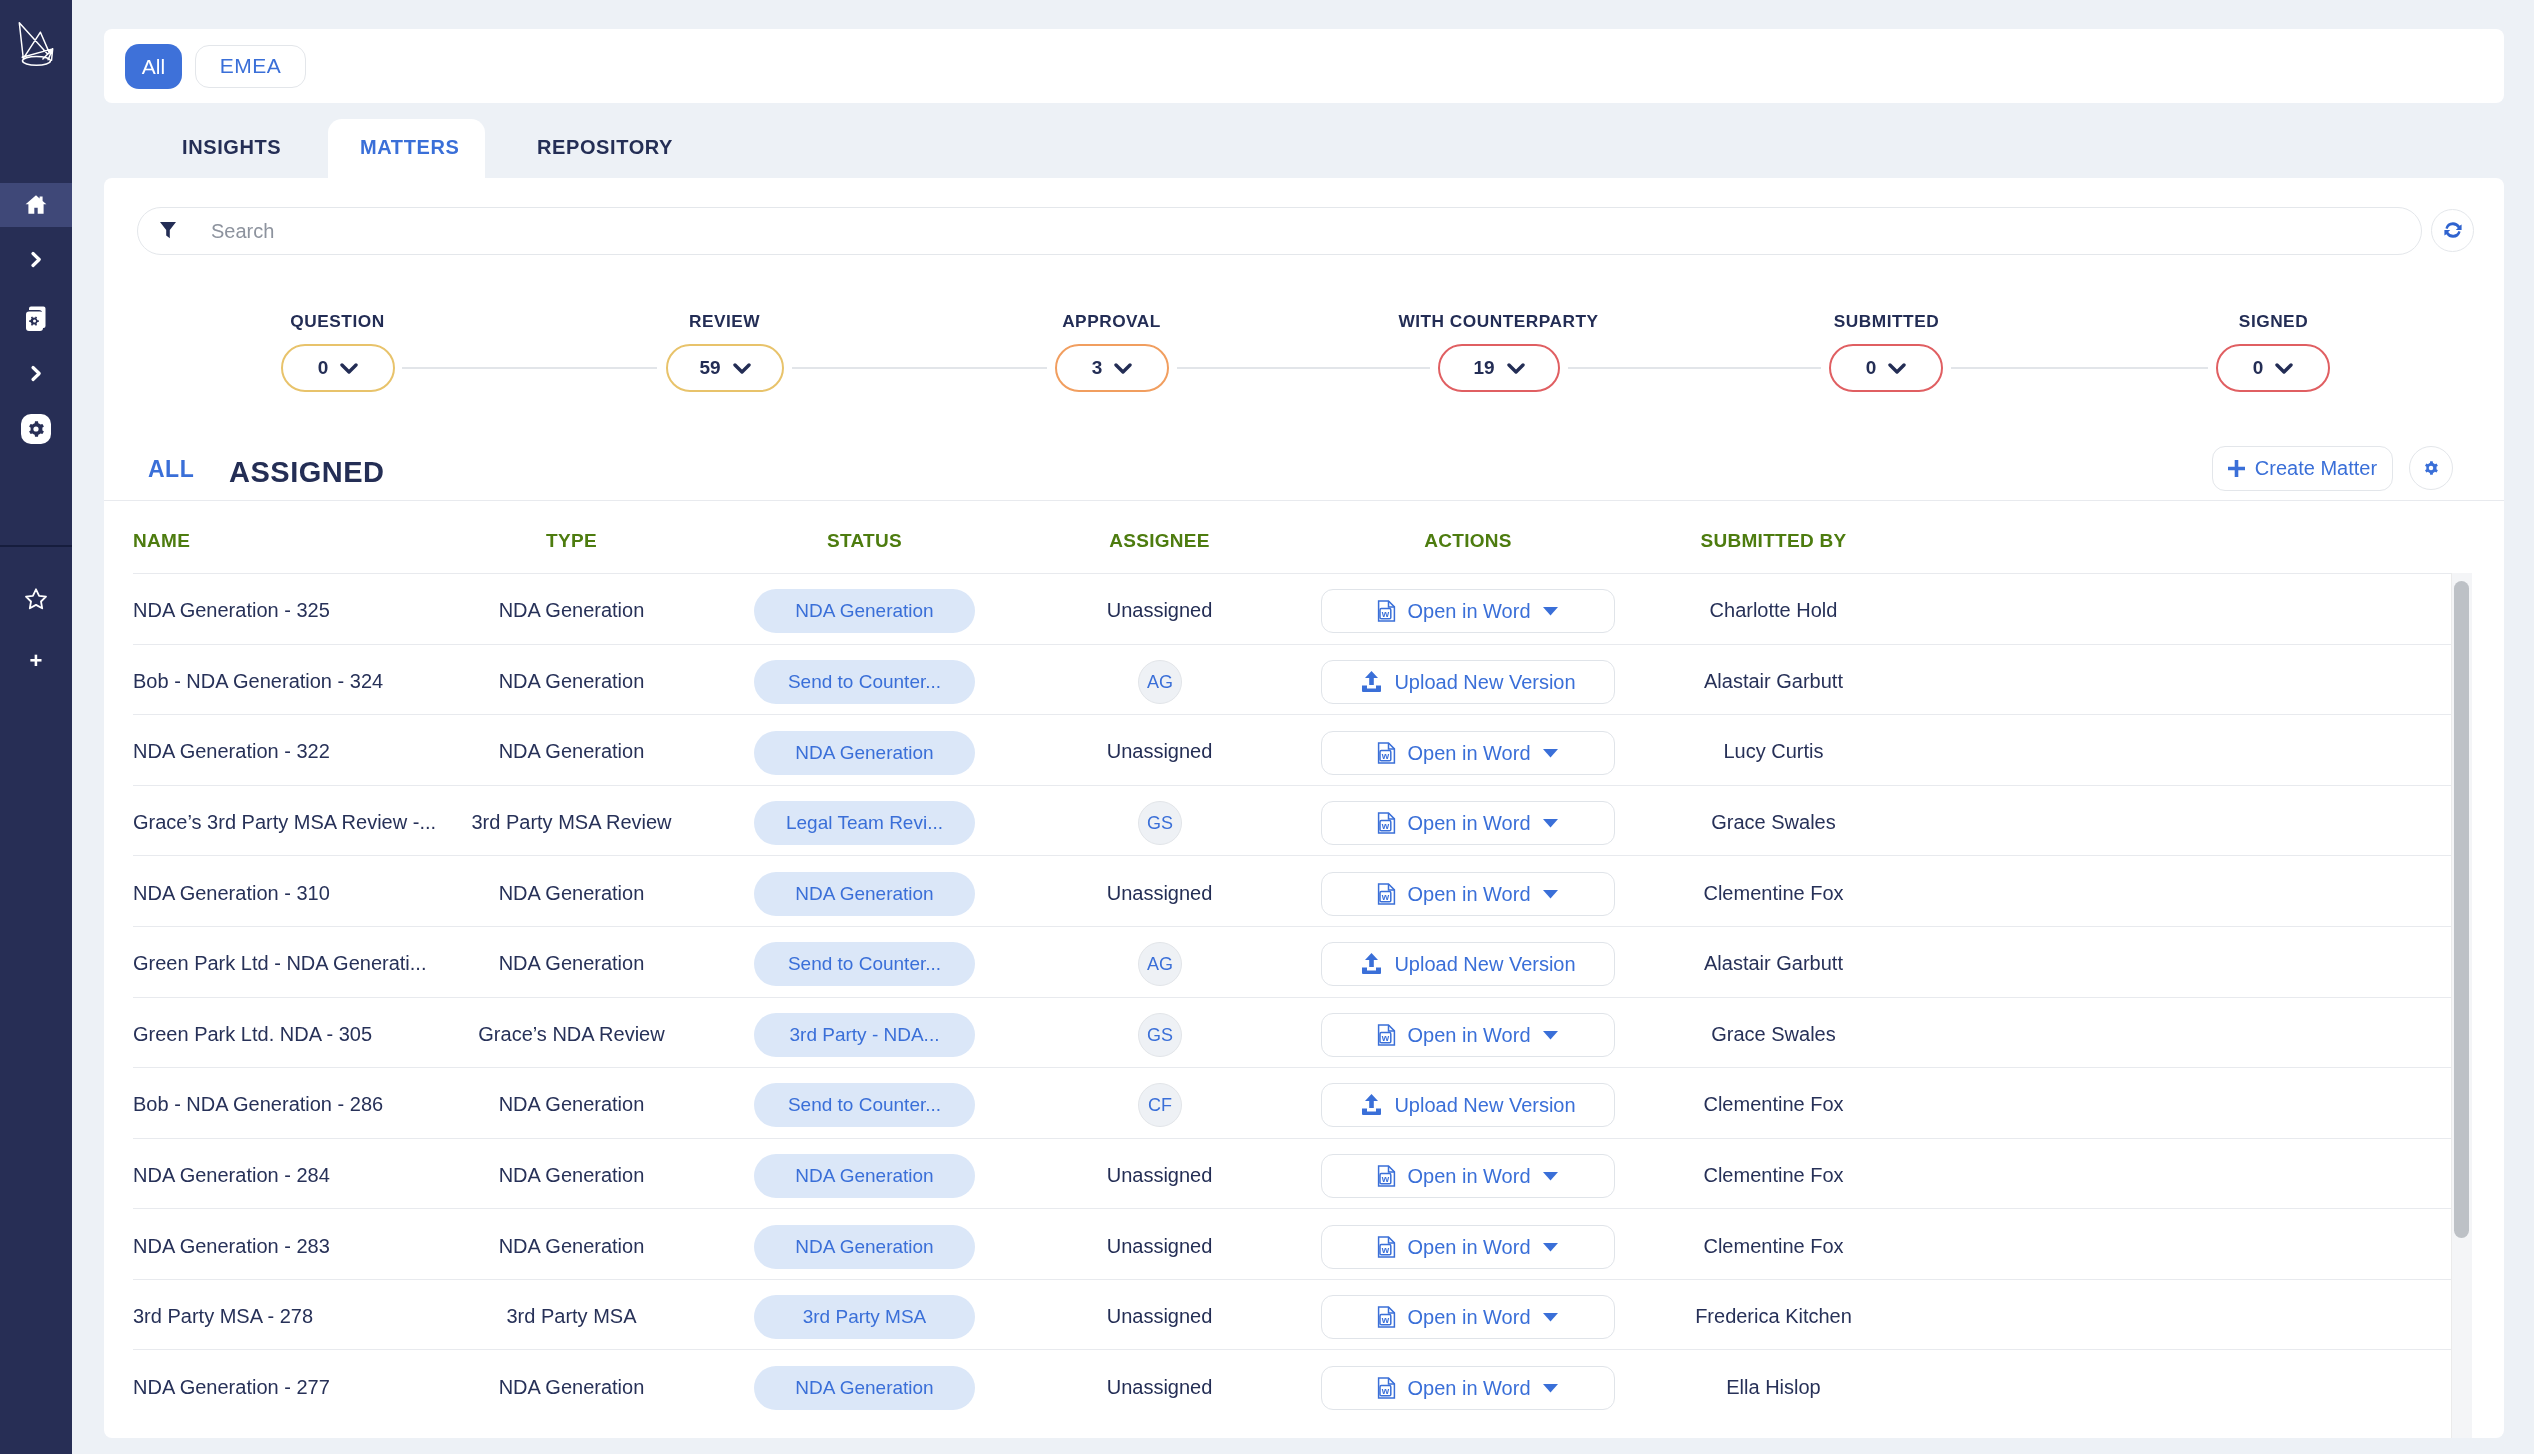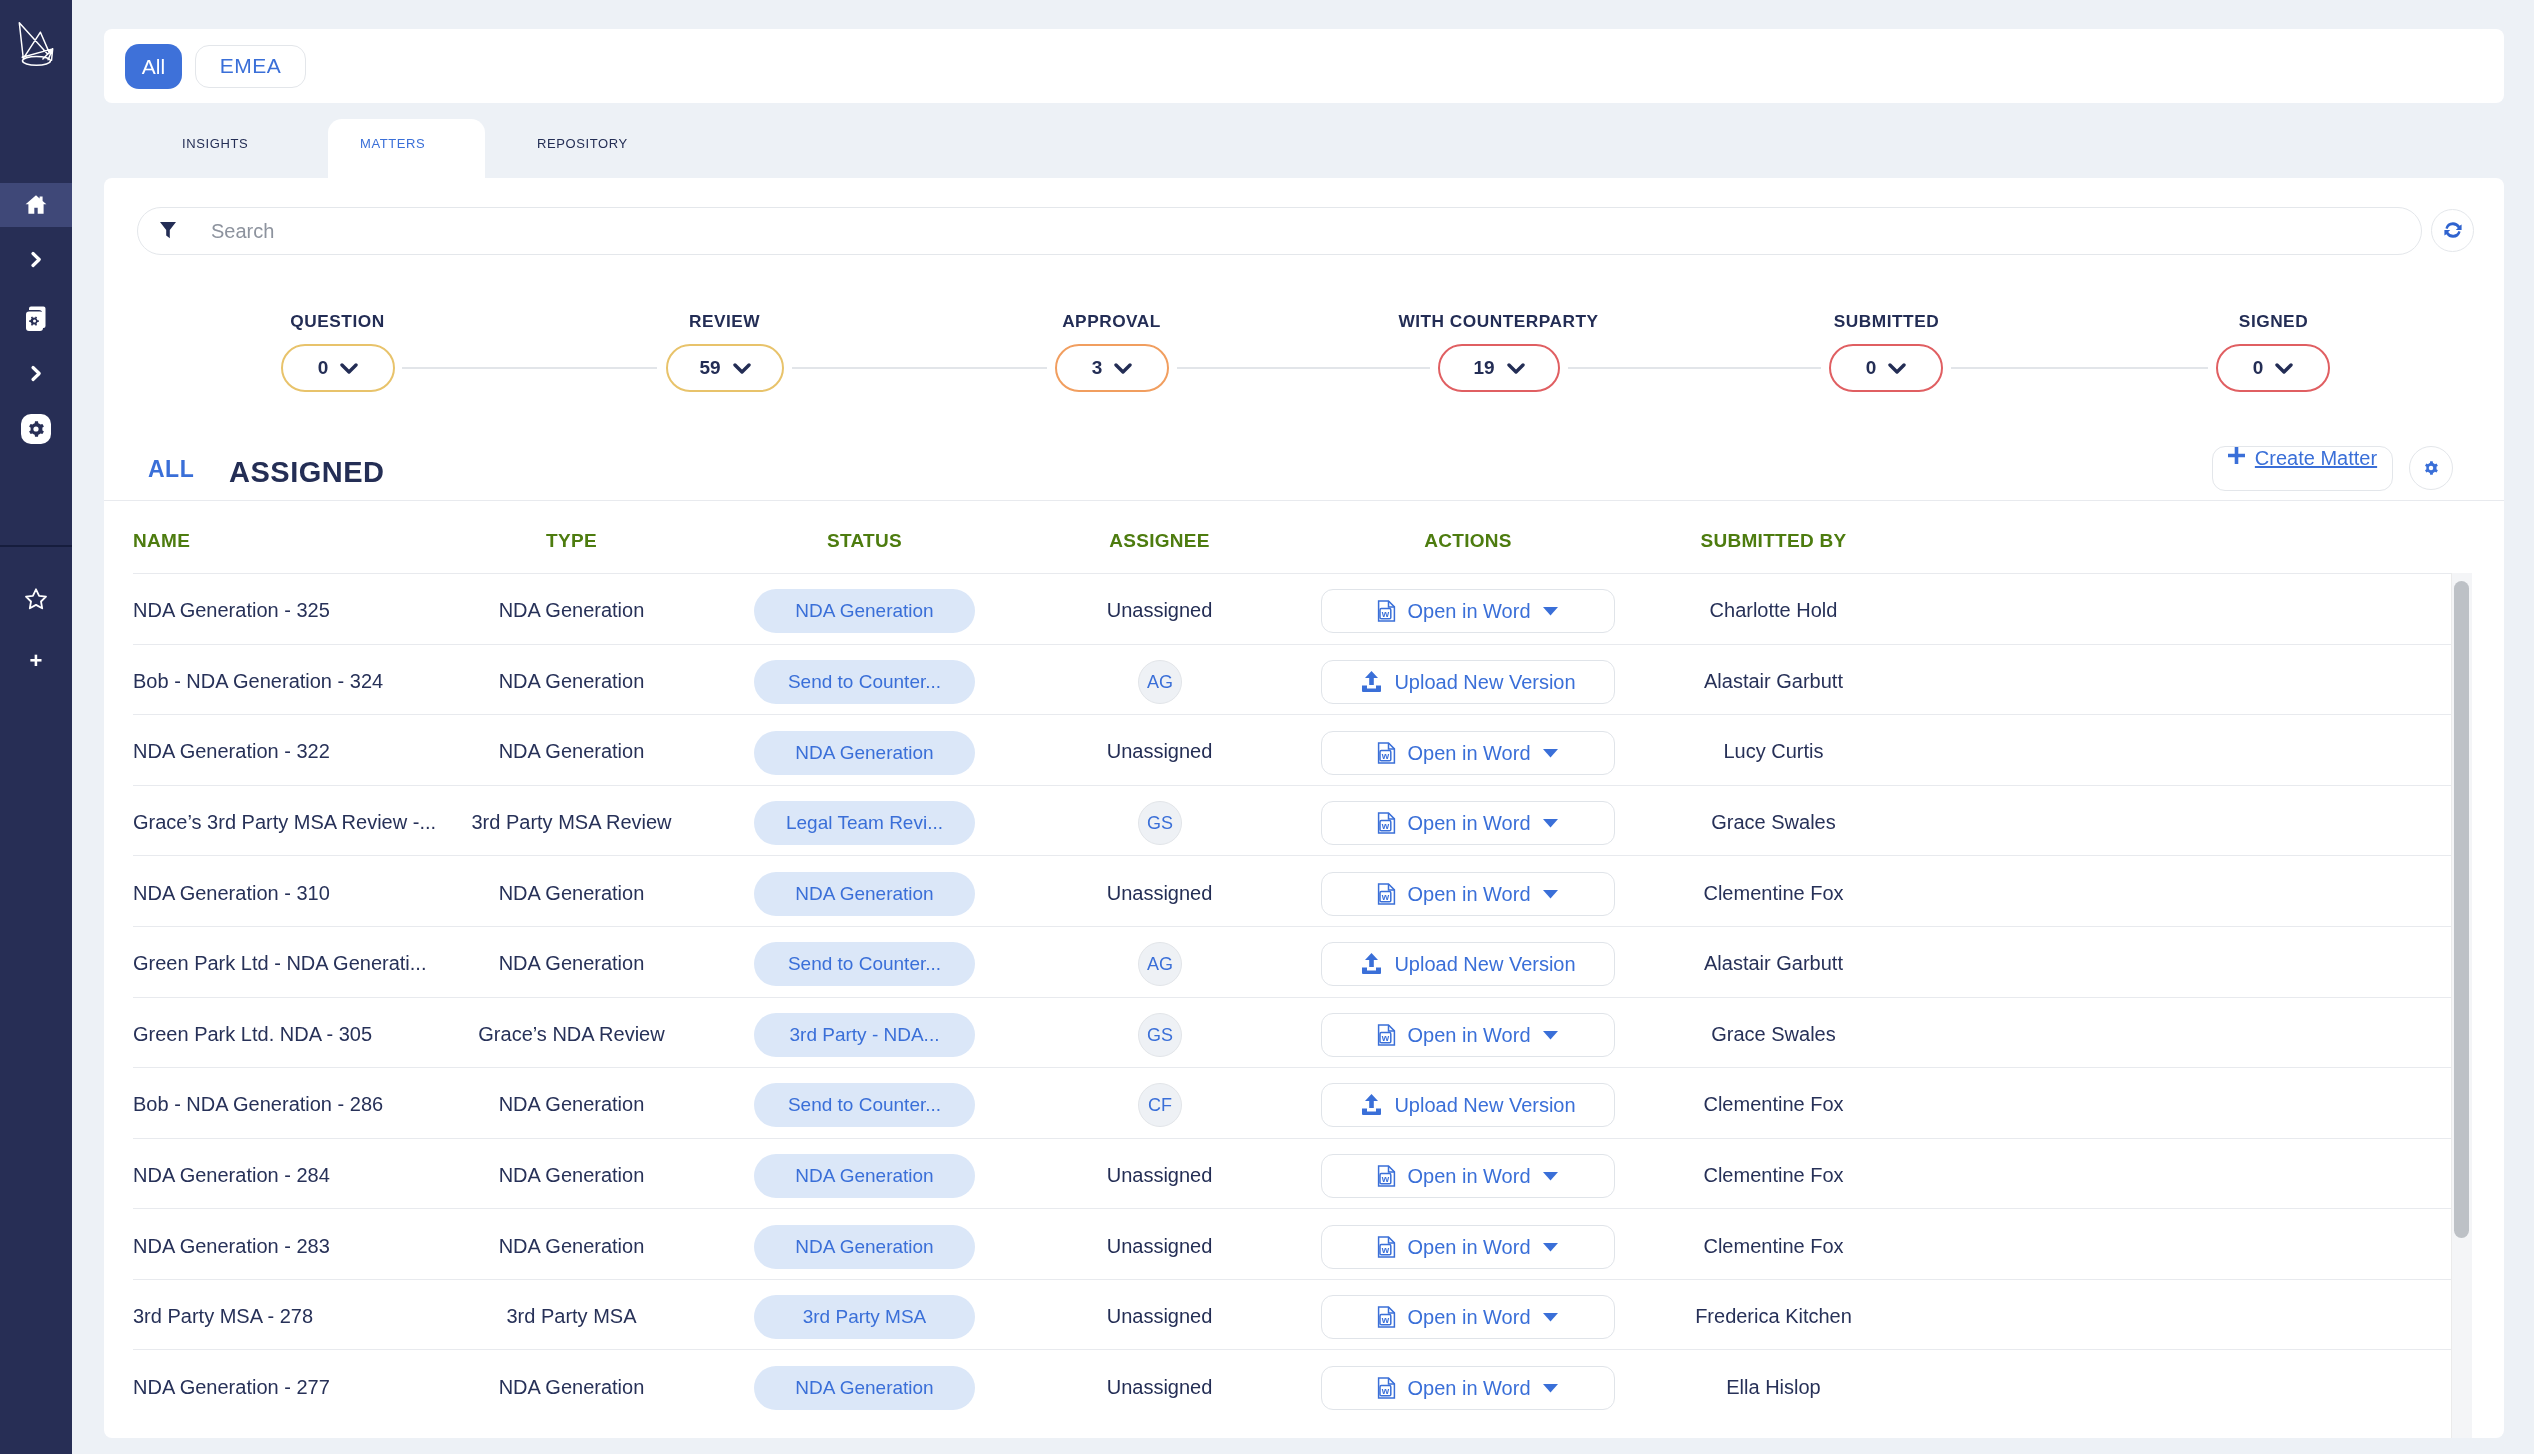--- a/index.html
+++ b/index.html
@@ -13,40 +13,40 @@
   #sb-active { position:absolute; left:0; top:183px; width:72px; height:44px; background:#3f4878; }
   .sb-ic { position:absolute; left:0; width:72px; text-align:center; }
   #sb-divider { position:absolute; left:0; top:545px; width:72px; height:2px; background:#161d3d; }
 
   
   #topcard { left:104px; top:29px; width:2400px; height:74px; }
   #btn-all { position:absolute; left:21px; top:15px; width:57px; height:45px; background:#3e71d9; border-radius:14px; color:#fff; font-size:21px; text-align:center; line-height:45px; }
   #btn-emea { position:absolute; left:91px; top:16px; width:111px; height:43px; background:#fff; border:1.5px solid #e3e6ea; border-radius:14px; color:#3a6fd8; font-size:21px; text-align:center; line-height:40px; letter-spacing:0.5px; }
 
   
-  .tabtxt { position:absolute; top:136px; font-size:13px; font-weight:normal; letter-spacing:0.6px; }
+  .tabtxt { position:absolute; top:136px; font-size:20px; font-weight:bold; letter-spacing:0.6px; }
   #tab-matters-box { position:absolute; left:328px; top:119px; width:157px; height:61px; background:#fff; border-radius:14px 14px 0 0; }
 
   
   #maincard { left:104px; top:178px; width:2400px; height:1260px; }
 
   
   #search { position:absolute; left:33px; top:29px; width:2285px; height:48px; border:1.5px solid #e4e7eb; border-radius:24px; }
   #search .ph { position:absolute; left:59px; top:12px; font-size:20px; color:#8d939e;margin-left:14px; }
   #refresh { position:absolute; left:2327px; top:31px; width:43px; height:43px; border:1.5px solid #e4e7eb; border-radius:50%; text-align:center; }
 
   
   .stage-label { position:absolute; top:133px; font-size:17.3px; font-weight:bold; color:#232d55; letter-spacing:0.5px; text-align:center; width:297px; }
   .stage-pill { position:absolute; top:166px; height:48px; border:2px solid; border-radius:24px; background:#fff; display:flex; align-items:center; justify-content:center; gap:12px; font-size:19px; font-weight:bold; color:#232d55; }
   .stage-line { position:absolute; top:189px; height:2px; background:#e2e5e9; }
 
   
   #all-tab { position:absolute; left:44px; top:278px; font-size:23px; font-weight:bold; color:#3a6fd8; letter-spacing:0.5px; }
   #assigned-tab { position:absolute; left:125px; top:278px; font-size:29px; font-weight:bold; color:#242e55; letter-spacing:0.5px; }
-  #create-btn { position:absolute; left:2108px; top:268px; width:181px; height:45px; border:1.5px solid #e3e6ea; border-radius:13px; color:#3a6fd8; font-size:20px; display:flex; align-items:flex-start; justify-content:center; gap:10px;text-decoration:underline; }
+  #create-btn { position:absolute; left:2108px; top:268px; width:181px; height:45px; border:1.5px solid #e3e6ea; border-radius:13px; color:#3a6fd8; font-size:20px; display:flex; align-items:center; justify-content:center; gap:10px; }
   #gear-btn { position:absolute; left:2305px; top:268px; width:44px; height:44px; border:1.5px solid #e3e6ea; border-radius:50%; display:flex; align-items:center; justify-content:center; }
 
   .hline { position:absolute; height:1px; background:#e8eaee; }
 
   .colhead { position:absolute; top:352px; font-size:19px; font-weight:bold; color:#4d7c0f; letter-spacing:0.3px; }
 
   
   .row-name { position:absolute; left:29px; font-size:20px; color:#273158; }
   .row-type { position:absolute; left:319px; width:297px; text-align:center; font-size:20px; color:#273158; }
   .pill { position:absolute; left:650px; width:221px; height:44px; background:#dbe7f8; border-radius:22px; color:#3a6fd8; font-size:19px; text-align:center; line-height:44px; }

